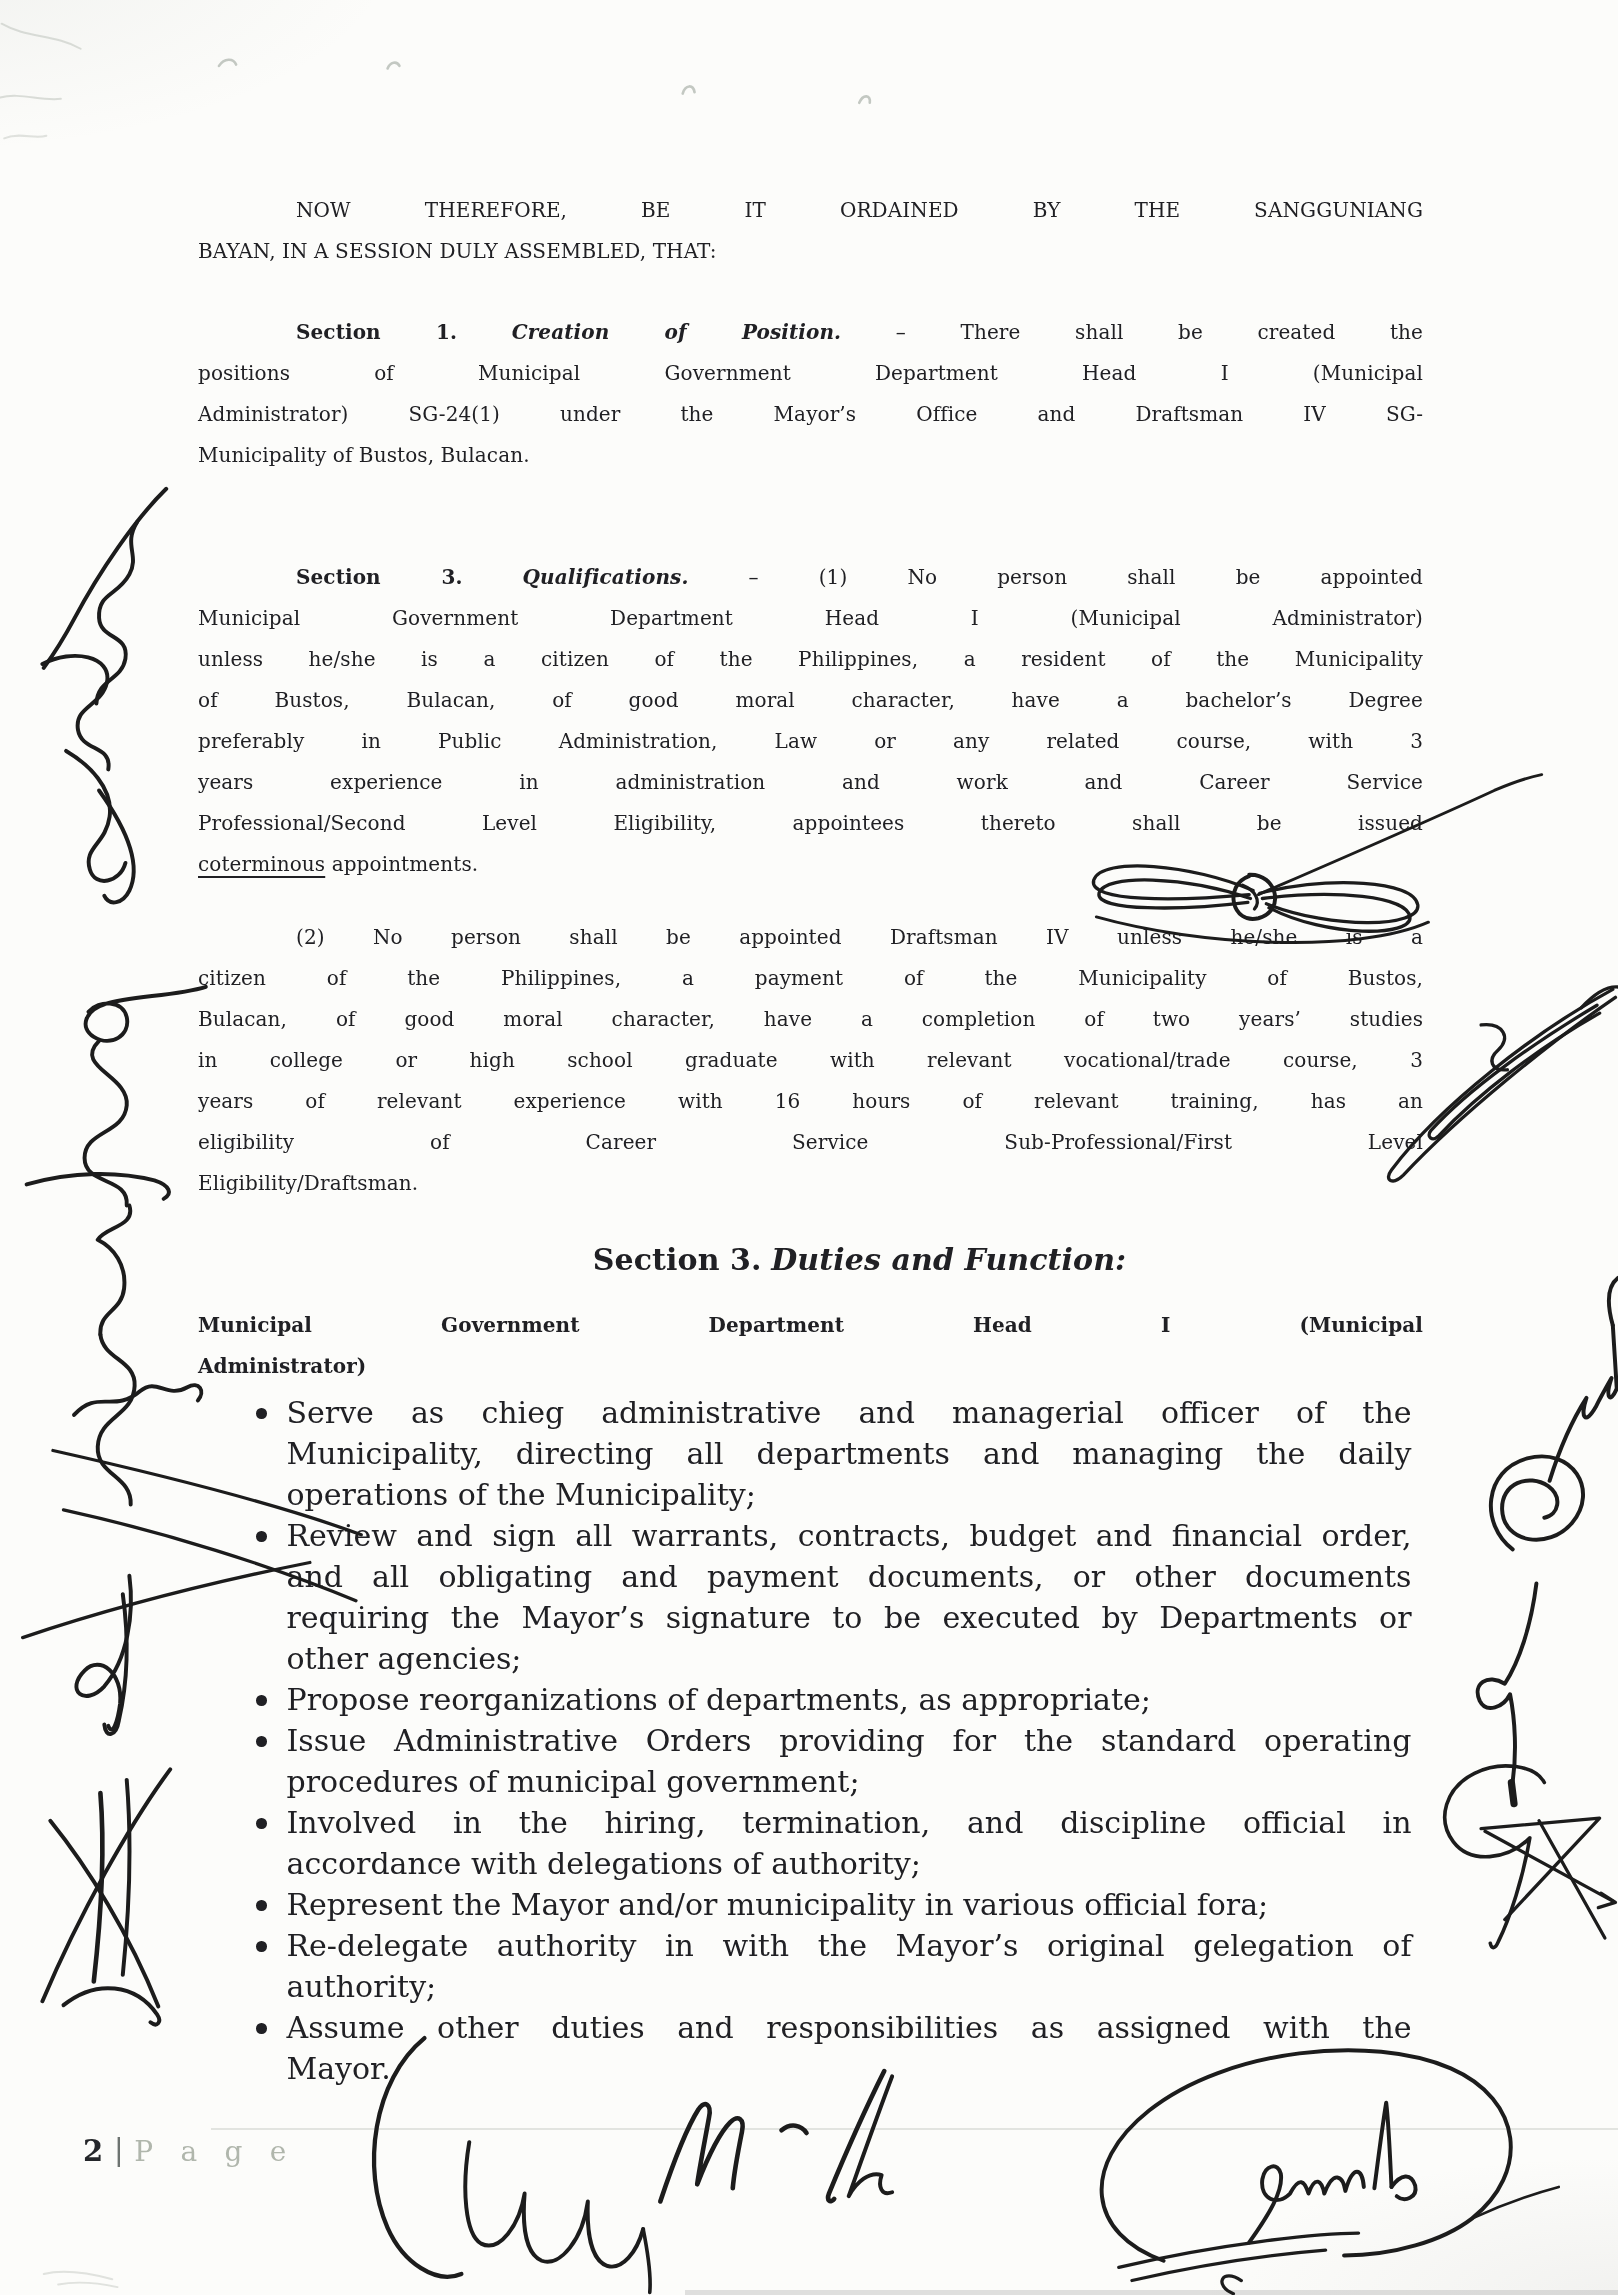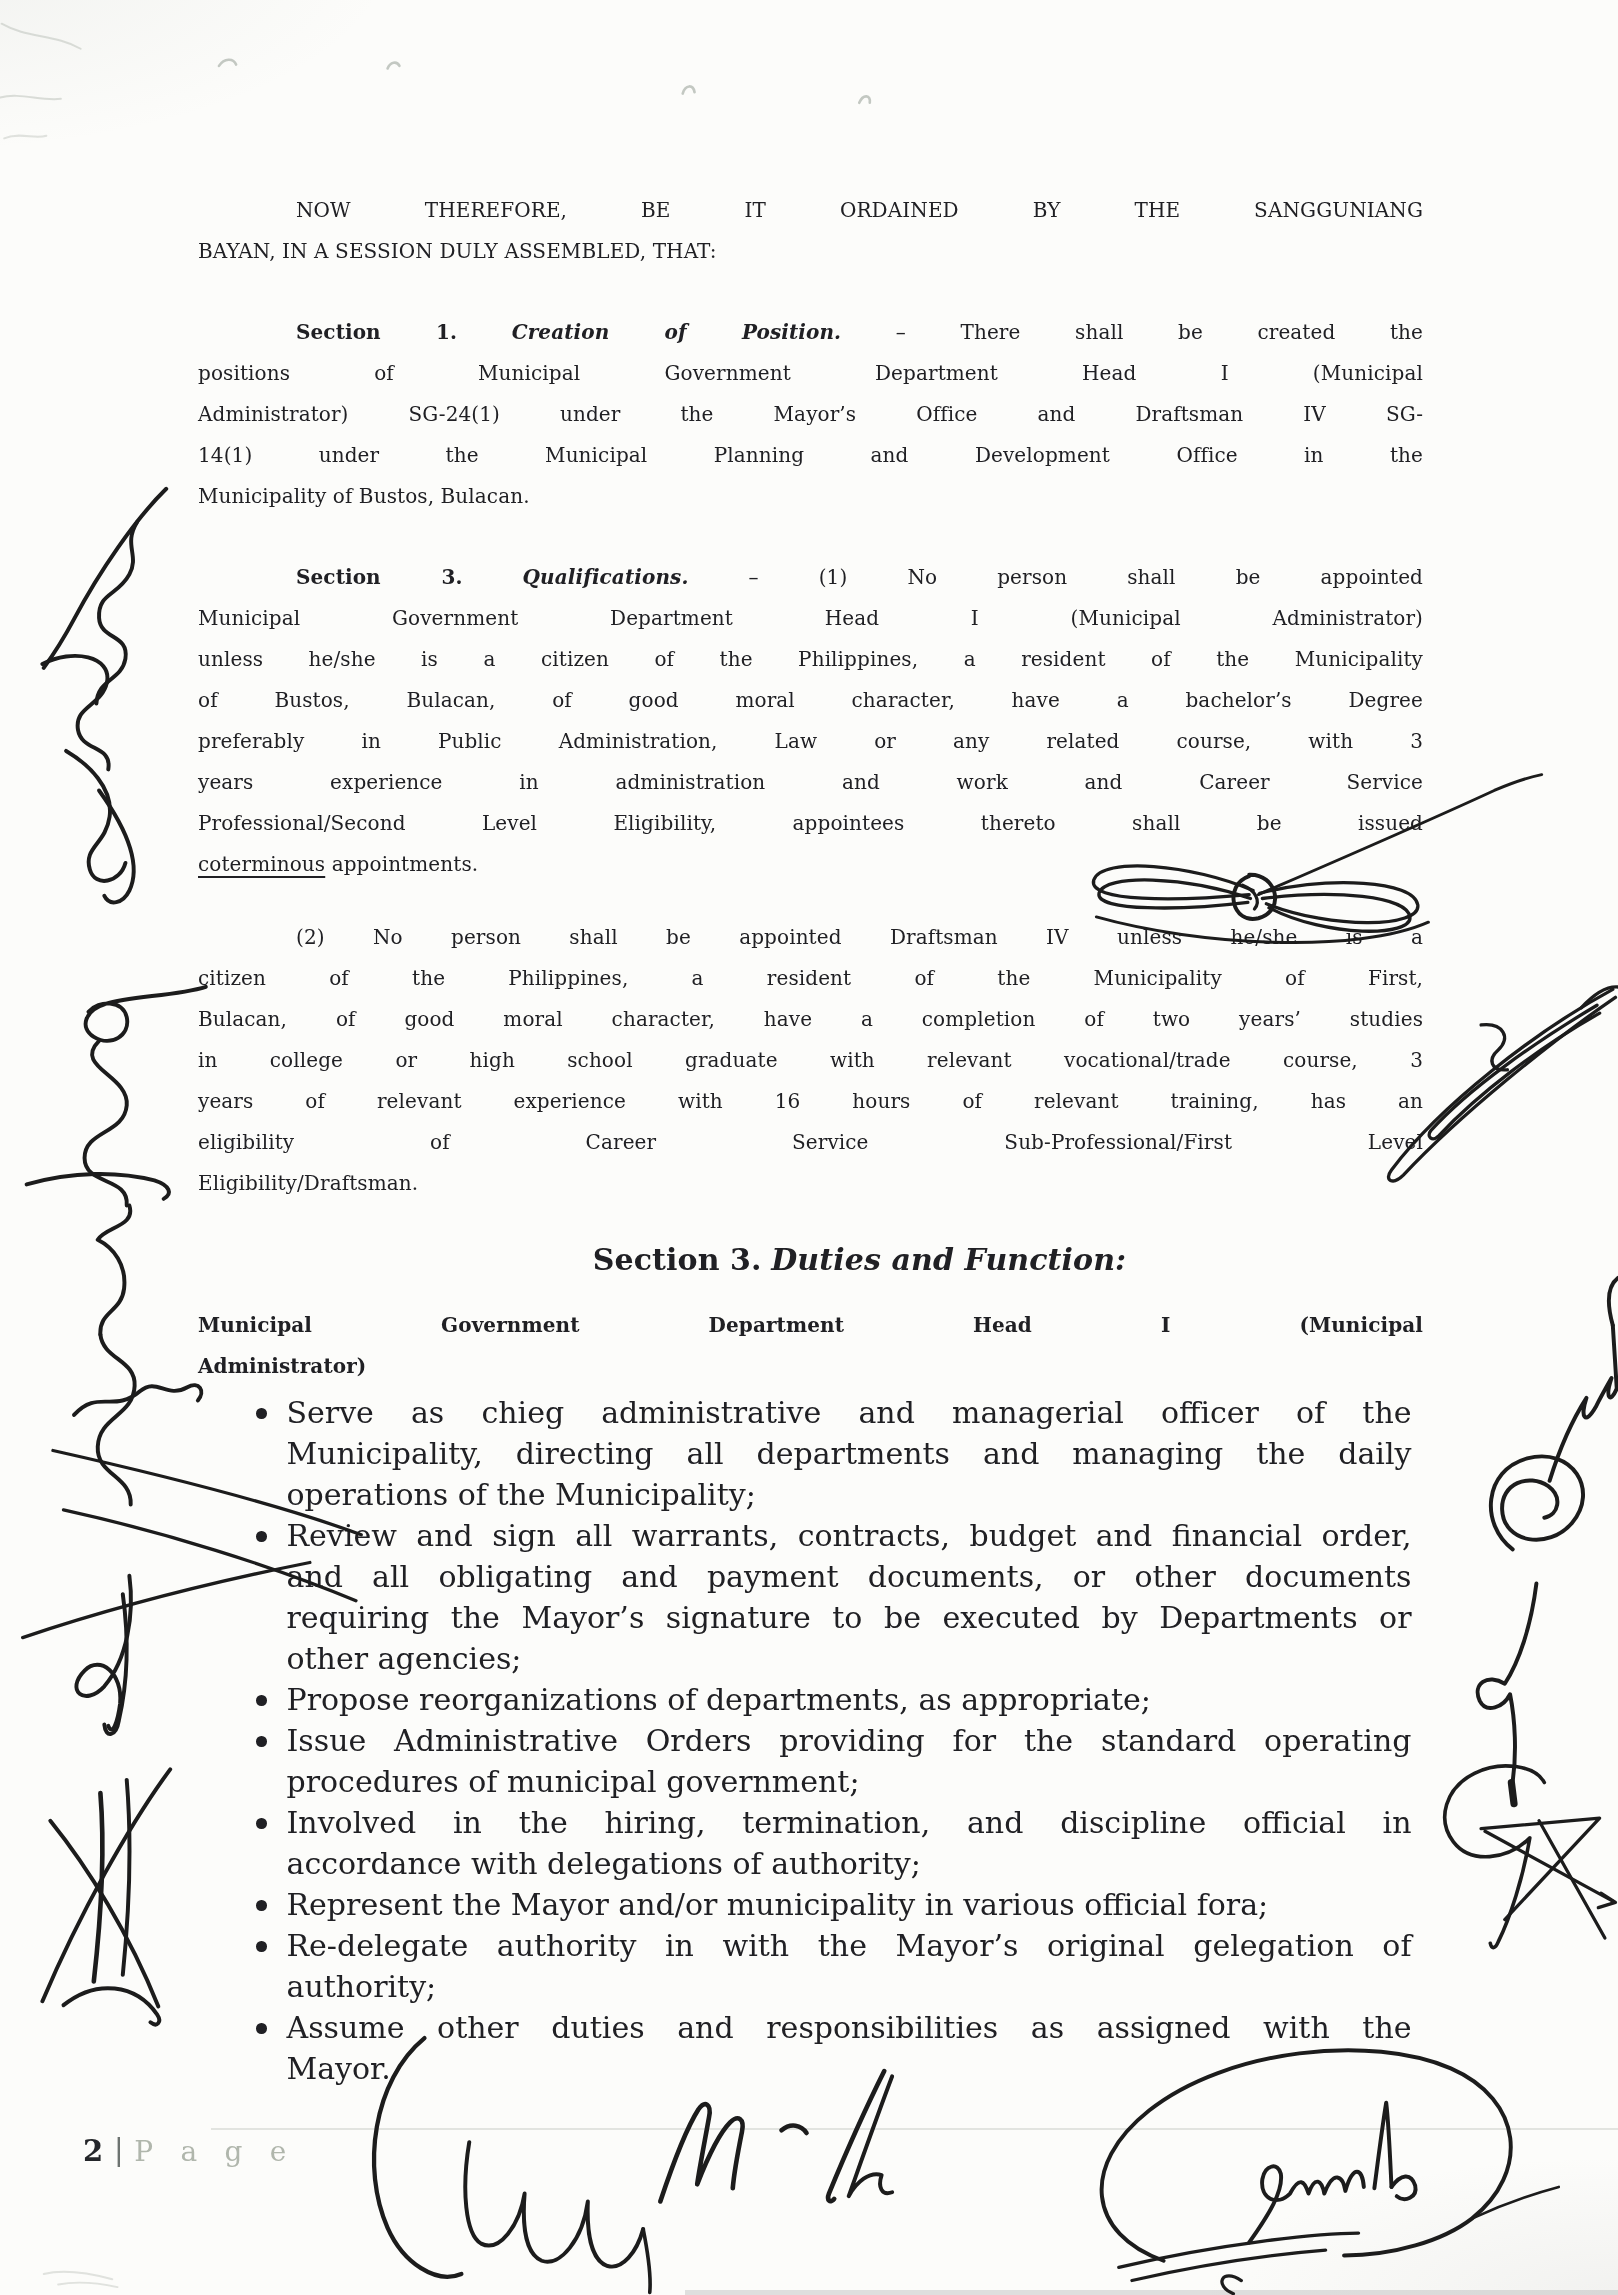--- a/index.html
+++ b/index.html
@@ -56,38 +56,37 @@
 
   <div class="tblock" style="top:190px">
       <div class="jline ind">NOW THEREFORE, BE IT ORDAINED BY THE SANGGUNIANG</div>
       <div class="jline last">BAYAN, IN A SESSION DULY ASSEMBLED, THAT:</div>
     </div>
 
   <div class="tblock" style="top:312px">
       <div class="jline ind"><b>Section 1.</b> <b><i>Creation of Position.</i></b> – There shall be created the</div>
       <div class="jline">positions of Municipal Government Department Head I (Municipal</div>
       <div class="jline">Administrator) SG-24(1) under the Mayor’s Office and Draftsman IV SG-</div>
-      <div class="jline">14(1) under the Municipal Planning and Development Office in the</div>
       <div class="jline last">Municipality of Bustos, Bulacan.</div>
     </div>
 
   <div class="tblock" style="top:557px">
       <div class="jline ind"><b>Section 3.</b> <b><i>Qualifications.</i></b> – (1) No person shall be appointed</div>
       <div class="jline">Municipal Government Department Head I (Municipal Administrator)</div>
       <div class="jline">unless he/she is a citizen of the Philippines, a resident of the Municipality</div>
       <div class="jline">of Bustos, Bulacan, of good moral character, have a bachelor’s Degree</div>
       <div class="jline">preferably in Public Administration, Law or any related course, with 3</div>
       <div class="jline">years experience in administration and work and Career Service</div>
       <div class="jline">Professional/Second Level Eligibility, appointees thereto shall be issued</div>
       <div class="jline last"><u>coterminous</u> appointments.</div>
     </div>
 
   <div class="tblock" style="top:917px">
       <div class="jline ind">(2) No person shall be appointed Draftsman IV unless he/she is a</div>
-      <div class="jline">citizen of the Philippines, a resident of the Municipality of First,</div>
+      <div class="jline">citizen of the Philippines, a payment of the Municipality of Bustos,</div>
       <div class="jline">Bulacan, of good moral character, have a completion of two years’ studies</div>
       <div class="jline">in college or high school graduate with relevant vocational/trade course, 3</div>
       <div class="jline">years of relevant experience with 16 hours of relevant training, has an</div>
       <div class="jline">eligibility of Career Service Sub-Professional/First Level</div>
       <div class="jline last">Eligibility/Draftsman.</div>
     </div>
 
   <div class="tblock heading-line" style="top:1239px;text-indent:98px;text-align:center"><b>Section 3.</b> <b><i>Duties and Function:</i></b></div>
 
   <div class="tblock" style="top:1305px">

